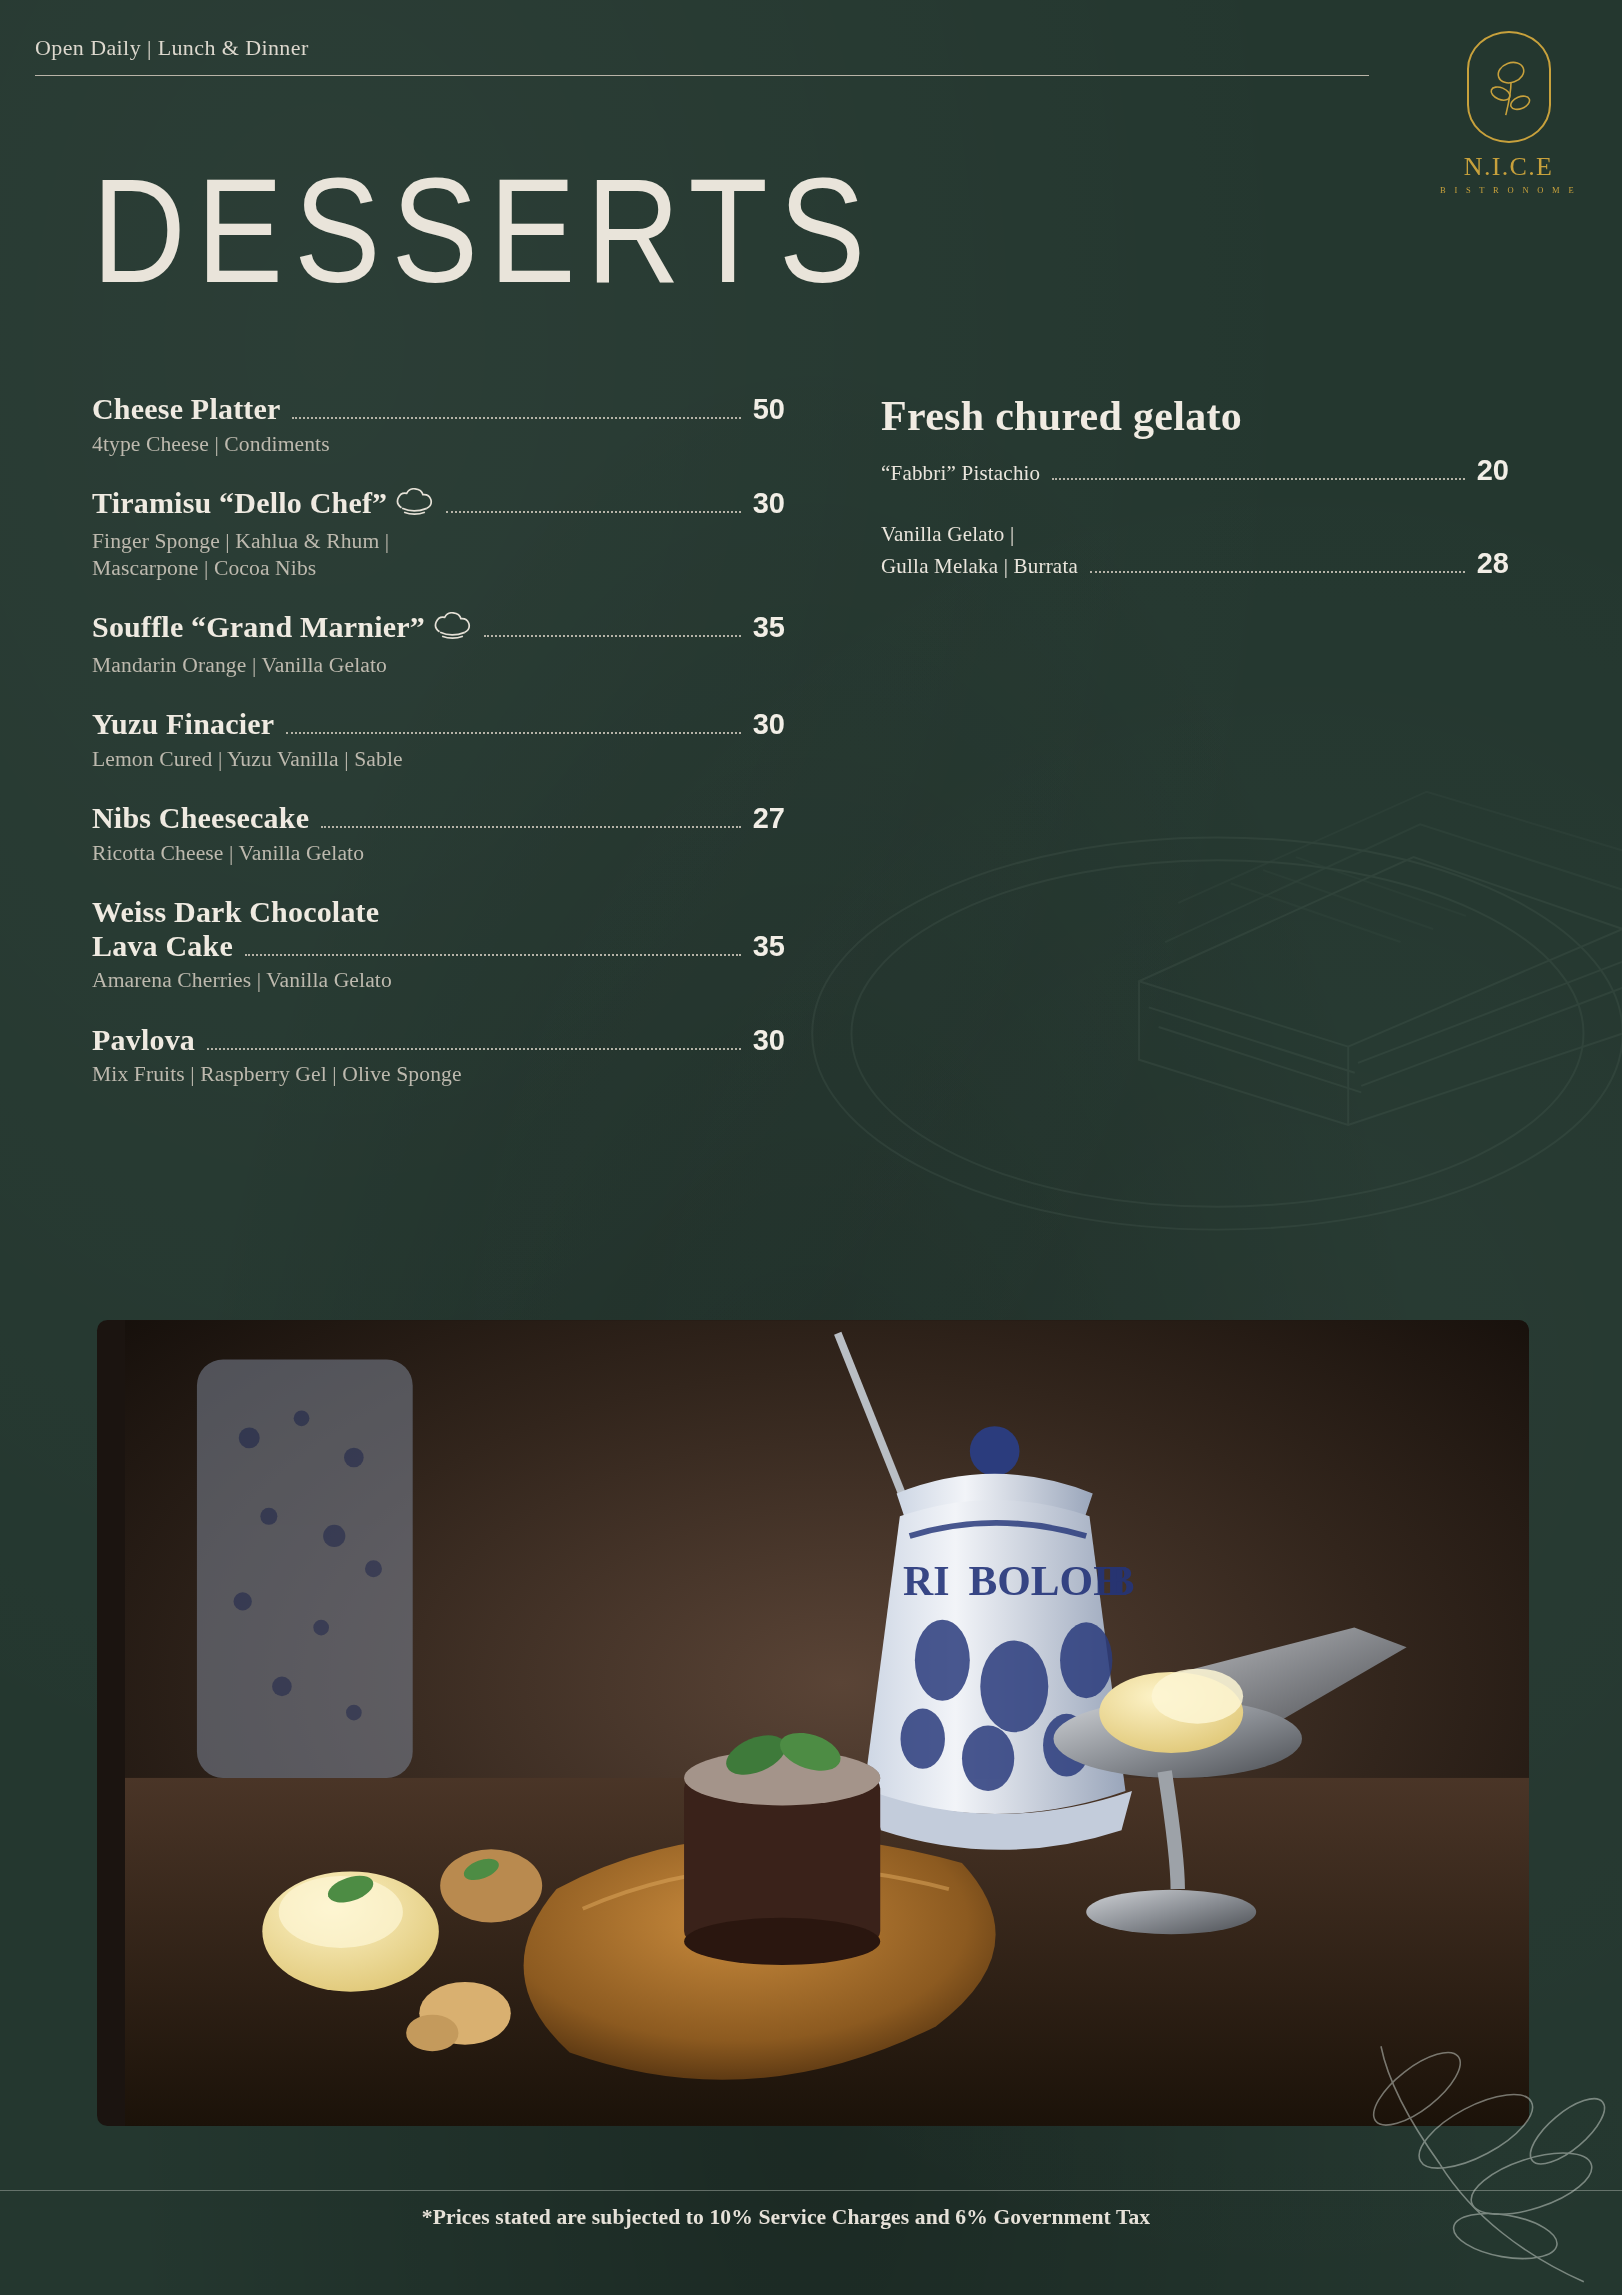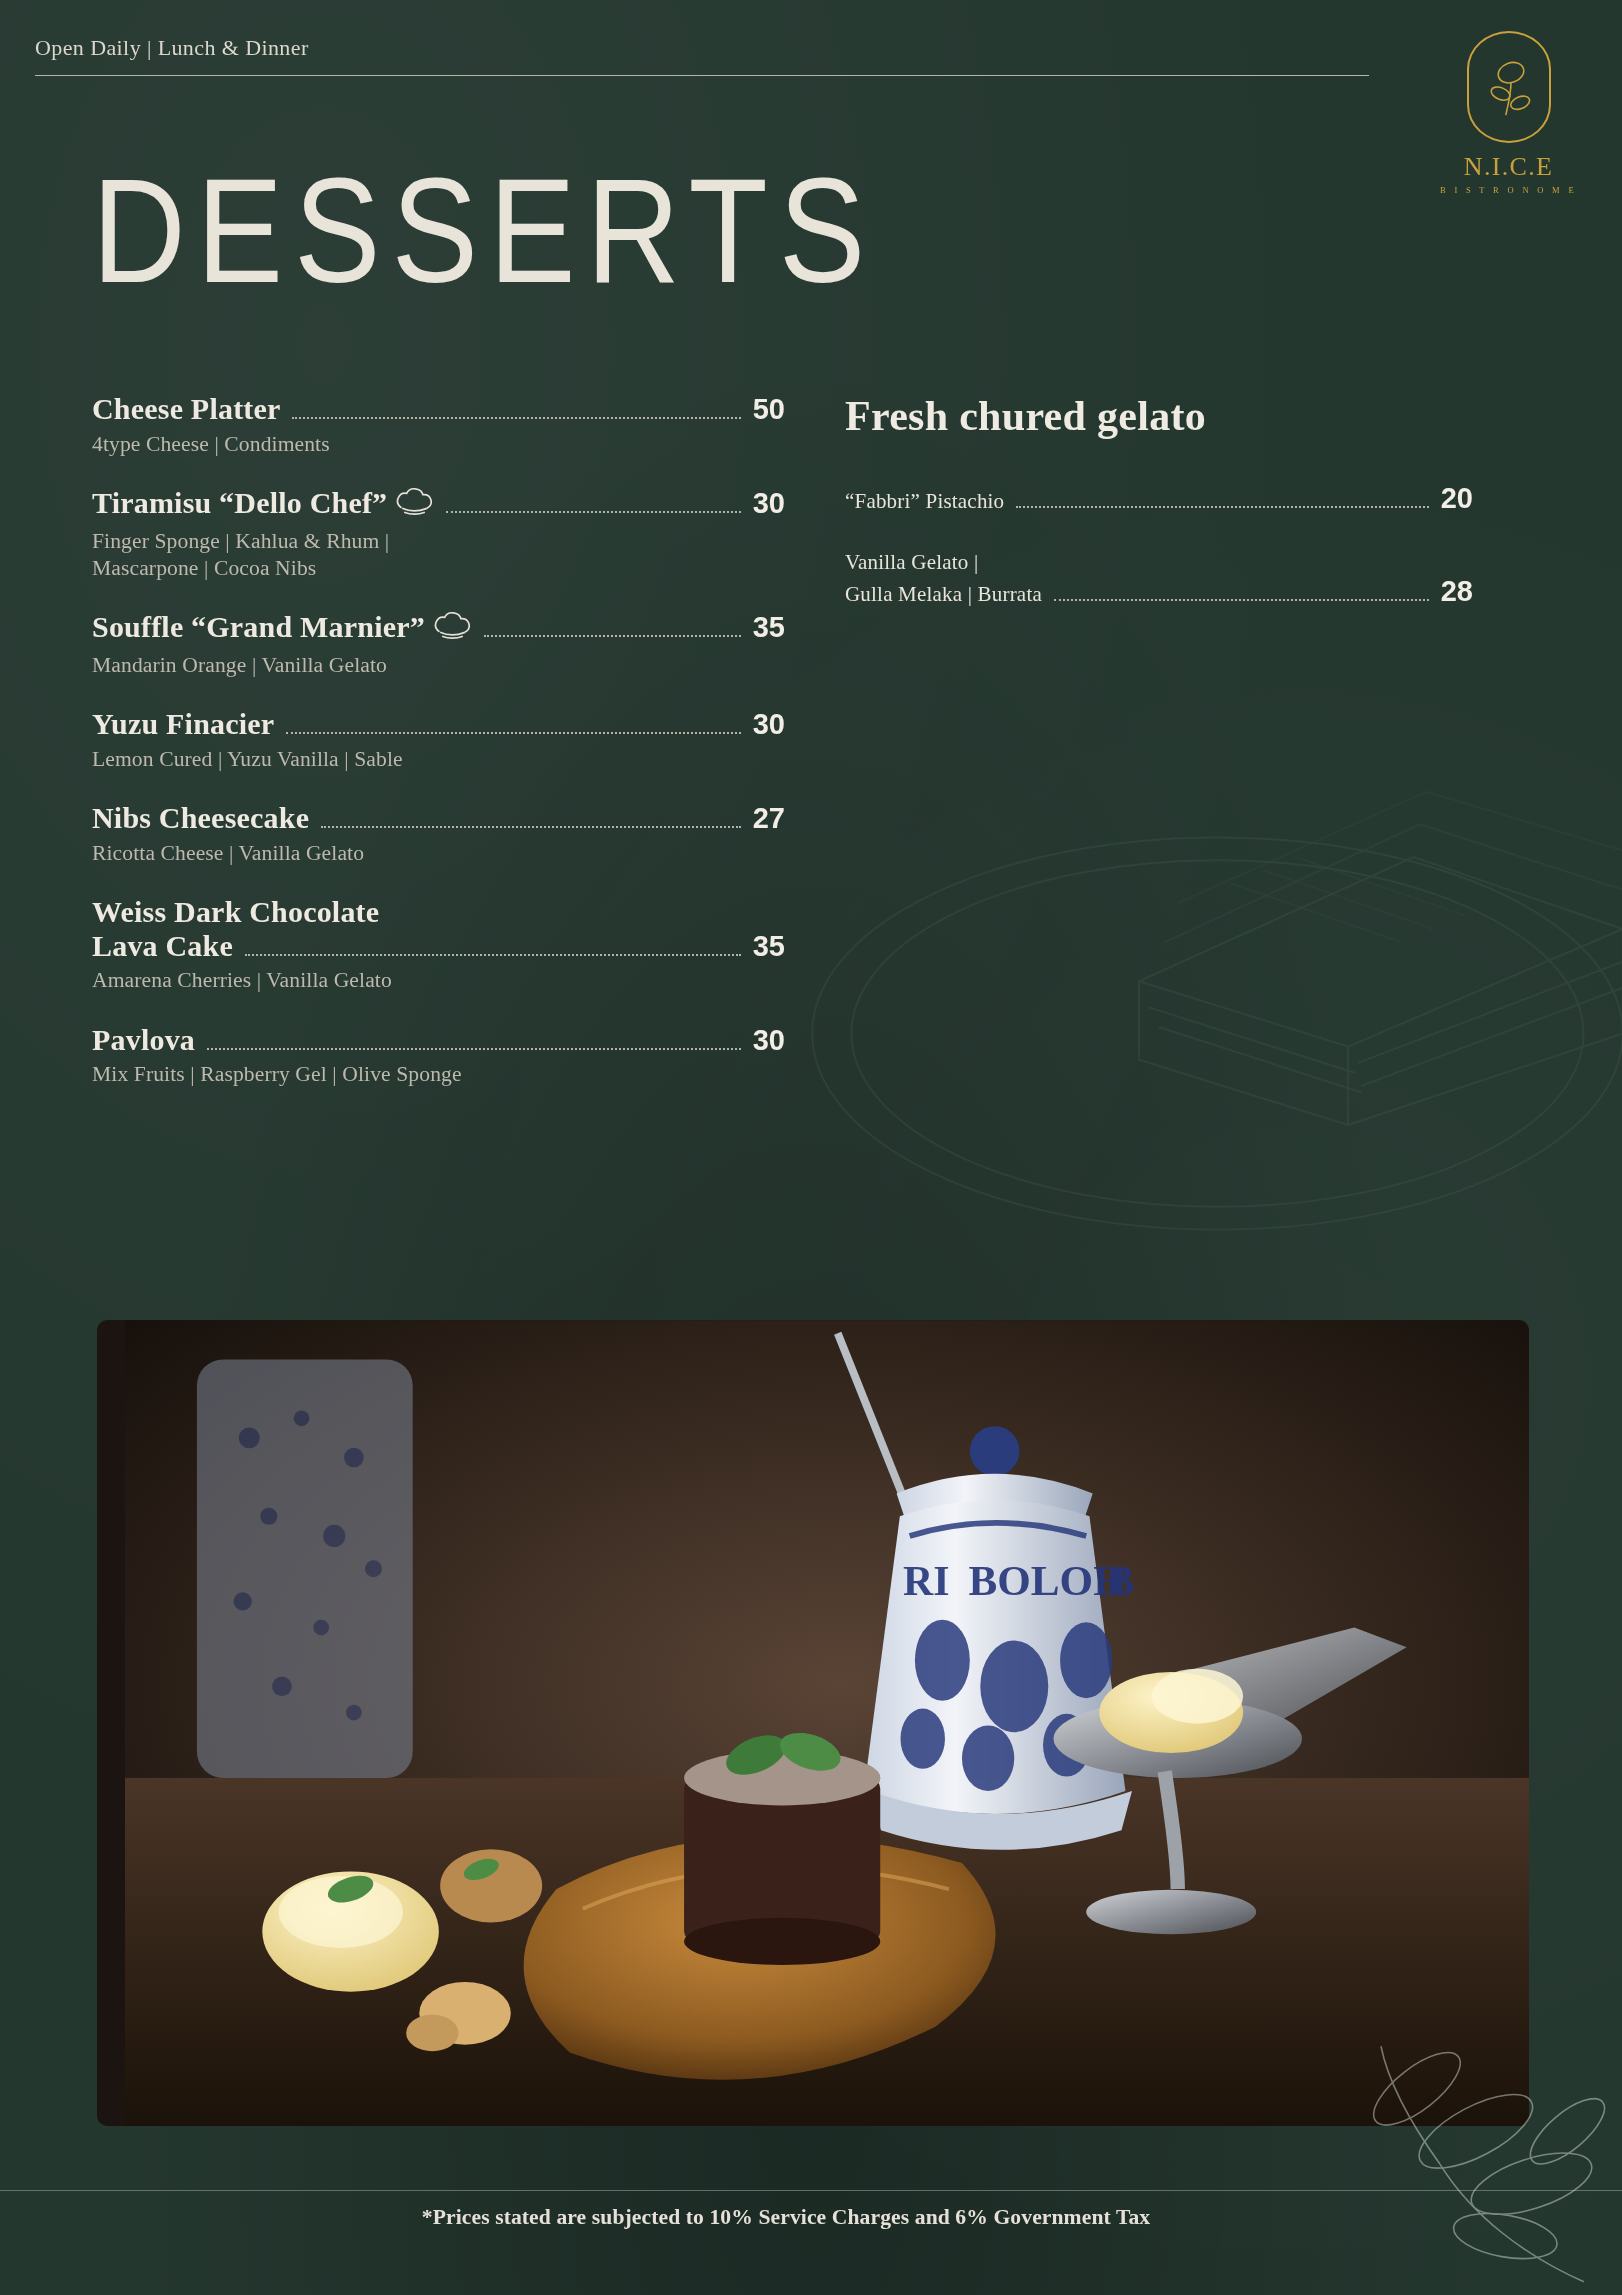--- a/index.html
+++ b/index.html
@@ -100,21 +100,21 @@
     pointer-events: none;
   }
 
   
   .menu {
     position: absolute;
     top: 392px;
     left: 92px;
     width: 1445px;
     display: flex;
-    gap: 60px;
+    gap: 96px;
   }
   .col-left  { width: 693px; }
   .col-right { width: 628px; }
 
   .item { margin-bottom: 27.5px; }
   .item-row {
     display: flex;
     align-items: baseline;
     white-space: nowrap;
   }
@@ -147,21 +147,21 @@
     letter-spacing: 0.1px;
   }
   .chef-hat { margin-left: 7.8px; display: inline-block; vertical-align: -3.9px; }
 
   .section-title {
     font-family: "Liberation Serif", serif;
     font-weight: bold;
     font-size: 42px;
     color: #f0ebe2;
     letter-spacing: 0.3px;
-    margin-bottom: 42px;
+    margin-bottom: 14px;
   }
   .gelato-item { margin-bottom: 34px; }
   .gelato-name {
     font-size: 21px;
     color: #eae5dc;
     letter-spacing: 0.2px;
   }
   .gelato-name span { display: block; line-height: 1.2; }
 
   

